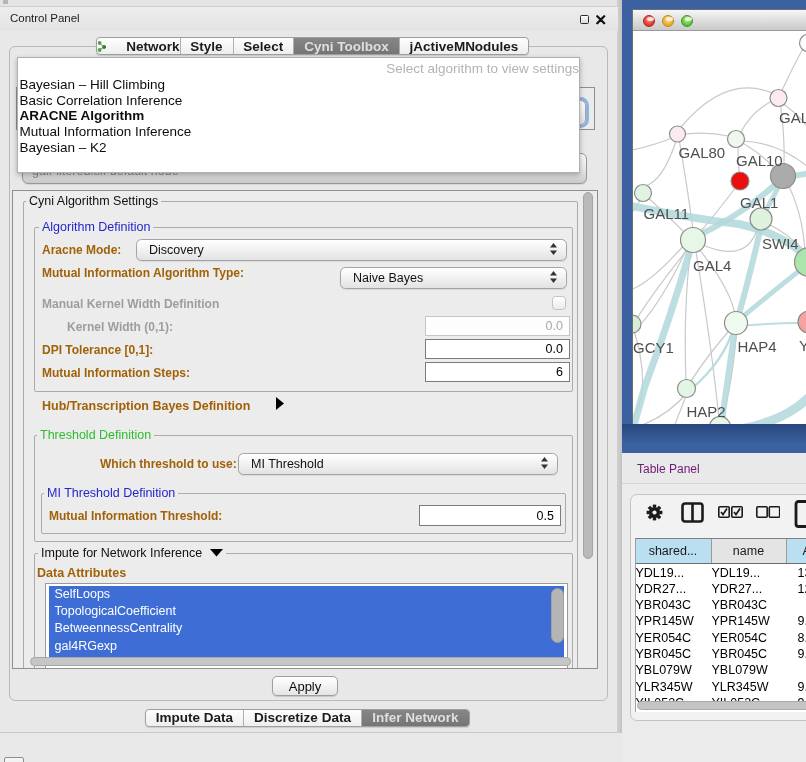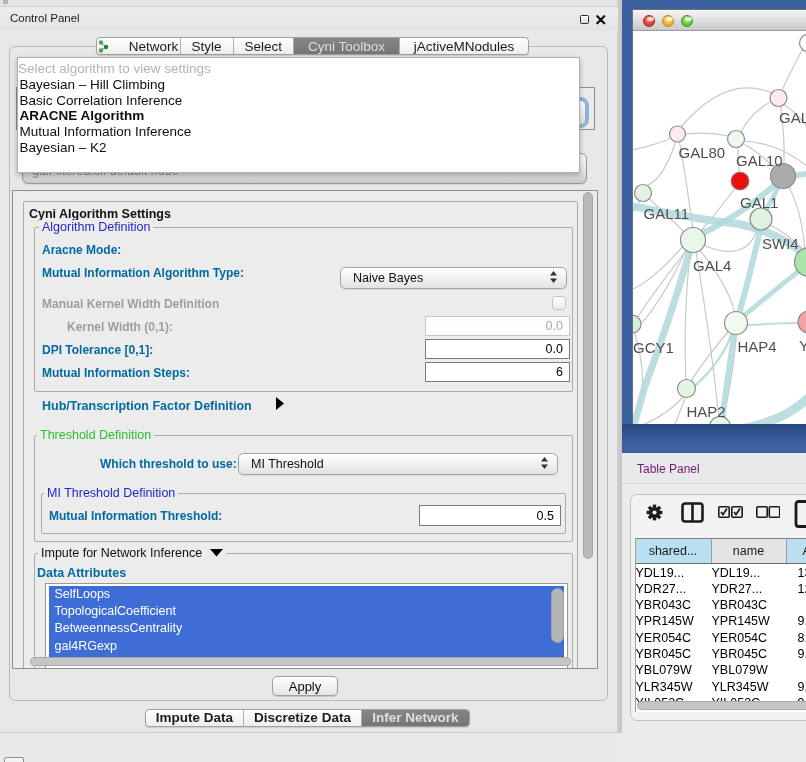--- a/index.html
+++ b/index.html
@@ -20,54 +20,54 @@
   .float-btn { left:580px; top:15px; width:9px; height:9px; border:1.6px solid #2d2d2d; border-radius:1.5px; background:linear-gradient(#fdfdfd,#d9d9d9); }
   .close-btn { left:596px; top:15px; width:9.5px; height:9.5px; }
 
   
   .tab-content-border { left:9px; top:46px; width:599px; height:655px; border:1px solid #b9b9b9; border-radius:6px; }
 
   
   .seg { display:flex; border:1px solid #9f9f9f; border-radius:4px; overflow:hidden;
          background:linear-gradient(#fefefe,#eeeeee); box-shadow:0 1px 1px rgba(0,0,0,.12); }
   .seg .segment { display:flex; align-items:center; justify-content:center; gap:20px;
-         border-right:1px solid #b0b0b0; color:#1b1b1b; white-space:nowrap; }
+         border-right:1px solid #b0b0b0; color:#1b1b1b; white-space:nowrap;font-weight:bold; }
   .seg .segment:last-child { border-right:none; }
   .seg .segment.sel { background:linear-gradient(#868686,#757575); color:#dfdfdf; }
   .top-tabs { left:95.5px; top:37px; height:18px; font-size:13.5px; }
   .bottom-tabs { left:145px; top:708.5px; height:18.5px; font-size:13.5px; font-weight:700; }
 
   
   .hidden-panel { left:16px; top:87px; width:579px; height:43px; border:1px solid #8f8f8f; background:#ebebeb; }
   .combo { border:1px solid #a3a3a3; border-radius:5.5px;
            background:linear-gradient(#ffffff,#f3f3f3 45%,#e2e2e2); box-shadow:inset 0 1px 0 #fff, 0 1px 1px rgba(0,0,0,.08);
            display:flex; align-items:center; }
   .combo .ctext { font-size:12.5px; color:#111; padding-left:12px; white-space:nowrap; overflow:hidden; }
   .combo .arrows { position:absolute; right:8px; top:50%; transform:translateY(-50%); }
   .hidden-combo1 { left:24px; top:100px; width:562px; height:25px; box-shadow:0 0 0 3px rgba(110,160,220,.75), inset 0 1px 0 #fff; }
   .hidden-combo2 { left:22px; top:153px; width:565px; height:31px; border-radius:6px;
                    background:linear-gradient(#f8f8f8,#e7e7e7 55%,#c9c9c9); border:1px solid #979797; }
   .hidden-combo2 .ctext { color:#8a8a8a; font-size:12.5px; padding-left:9px; margin-top:5px; }
 
   
   .popup { left:17px; top:57px; width:563px; height:116px; background:#ffffff; border:1px solid #b0b0b0;
            box-shadow:0 2px 5px rgba(0,0,0,.28); }
-  .popup-header { height:19px; line-height:21px; text-align:left; color:#b3b3b3; font-size:13.5px; }
+  .popup-header { height:19px; line-height:21px; text-align:right; color:#b3b3b3; font-size:13.5px; }
   .popup-item { height:15.7px; line-height:15.7px; padding-left:1.5px; font-size:13.5px; color:#0d0d0d; white-space:nowrap; }
   .popup-item.bold { font-weight:700; }
 
   
   .scrollpane { left:12px; top:190px; width:586px; height:479px; border:1px solid #8f8f8f; background:#ececec; overflow:hidden; }
   .sp-inner { position:absolute; left:0; top:0; width:584px; height:600px; }
 
   
   .group { position:absolute; border:1px solid #ababab; border-radius:2px; }
   .group-title { position:absolute; background:#ececec; padding:0 3px; font-size:12.5px; white-space:nowrap; }
 
-  .flabel { position:absolute; font-size:12px; font-weight:700; color:#0369a1; white-space:nowrap; }
+  .flabel { position:absolute; font-size:12px; font-weight:700; color:#a16207; white-space:nowrap; }
   .flabel.disabled { color:#9d9d9d; }
   .tfield { position:absolute; background:#ffffff; border:1px solid #7b7b7b; font-size:12.5px; color:#000;
             display:flex; align-items:center; justify-content:flex-end; padding-right:6px; }
   .tfield.disabled { border:1px solid #c6c6c6; color:#a8a8a8; background:#fdfdfd; }
   .checkbox { position:absolute; width:14px; height:14px; border:1px solid #c2c2c2; border-radius:3.5px;
               background:linear-gradient(#ffffff,#ebebeb); }
 
   
   .dlist { position:absolute; left:31.5px; top:392px; width:523px; height:86px; background:#ffffff; border:1px solid #9a9a9a; overflow:hidden; }
   .dlist-inner { position:absolute; left:3px; top:2px; right:3px; height:71px; overflow:hidden; }
@@ -171,26 +171,33 @@
         </svg></span>
   </div>
   <div class="abs combo hidden-combo2">
     <span class="ctext">galFiltered.sif default node</span>
   </div>
 
   <div class="abs scrollpane">
     <div class="sp-inner">
 
       <div class="group" style="left:10px; top:10px; width:555px; height:700px;"></div>
-      <div class="group-title" style="left:13px; top:16px; color:#111;font-weight:bold;">Cyni Algorithm Settings</div>
+      <div class="group-title" style="left:13px; top:3px; color:#111;">Cyni Algorithm Settings</div>
 
       <div class="group" style="left:21px; top:36px; width:539px; height:165px;"></div>
       <div class="group-title" style="left:26px; top:29px; color:#2525cc;">Algorithm Definition</div>
 
       <div class="flabel" style="left:29px; top:52px;">Aracne Mode:</div>
+      <div class="combo" style="position:absolute; left:123px; top:48px; width:431px; height:22px;">
+        <span class="ctext">Discovery</span>
+        <span class="arrows"><svg width="9" height="12" viewBox="0 0 9 12">
+              <path d="M4.5 0 L8 4.5 H1 Z" fill="#333"></path>
+              <path d="M4.5 12 L8 7.5 H1 Z" fill="#333"></path>
+            </svg></span>
+      </div>
 
       <div class="flabel" style="left:29px; top:75px;">Mutual Information Algorithm Type:</div>
       <div class="combo" style="position:absolute; left:327px; top:76px; width:227px; height:22px;">
         <span class="ctext">Naive Bayes</span>
         <span class="arrows"><svg width="9" height="12" viewBox="0 0 9 12">
               <path d="M4.5 0 L8 4.5 H1 Z" fill="#333"></path>
               <path d="M4.5 12 L8 7.5 H1 Z" fill="#333"></path>
             </svg></span>
       </div>
 
@@ -205,21 +212,21 @@
       <div class="flabel" style="left:29px; top:152px;">DPI Tolerance [0,1]:</div>
       <div class="tfield" style="left:412px; top:148px; width:145px; height:20px;">
           <span>0.0</span>
         </div>
 
       <div class="flabel" style="left:29px; top:175px;">Mutual Information Steps:</div>
       <div class="tfield" style="left:412px; top:171px; width:145px; height:20px;">
           <span>6</span>
         </div>
 
-      <div class="flabel" style="left:29px; top:208px; font-size:12.5px;">Hub/Transcription Factor Definition</div>
+      <div class="flabel" style="left:29px; top:208px; font-size:12.5px;">Hub/Transcription Bayes Definition</div>
       <svg style="position:absolute; left:262px; top:206px;" width="10" height="13" viewBox="0 0 10 13">
           <path d="M1 0 L9 6.5 L1 13 Z" fill="#000"></path>
         </svg>
 
       <div class="group" style="left:21px; top:244px; width:539px; height:107px;"></div>
       <div class="group-title" style="left:24px; top:237px; color:#2ebd2e;">Threshold Definition</div>
 
       <div class="flabel" style="left:87px; top:266px;">Which threshold to use:</div>
       <div class="combo" style="position:absolute; left:225px; top:262px; width:320px; height:22px;">
         <span class="ctext">MI Threshold</span>

